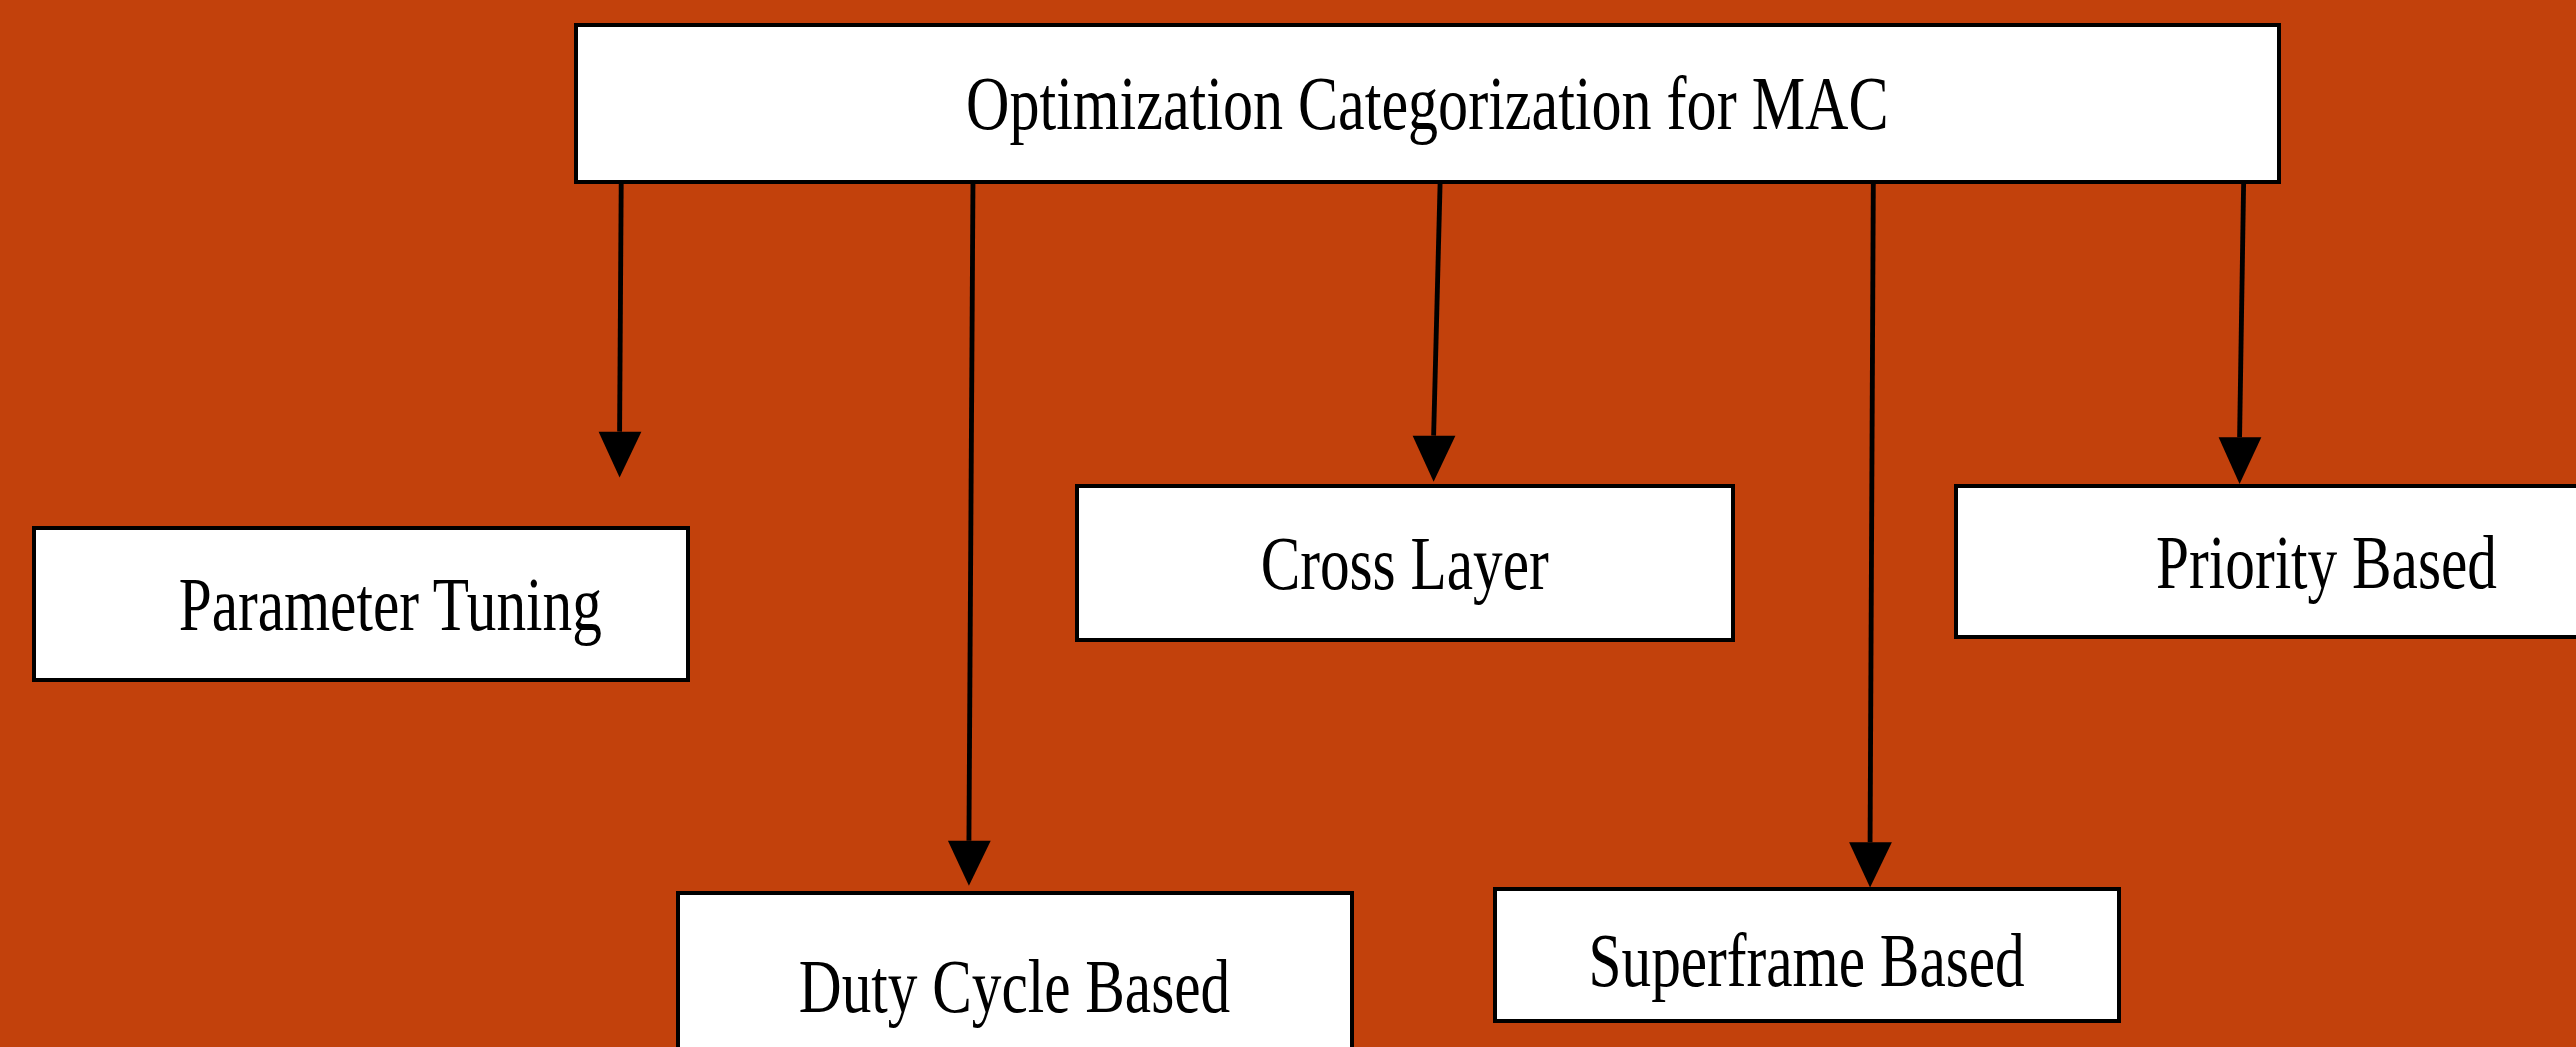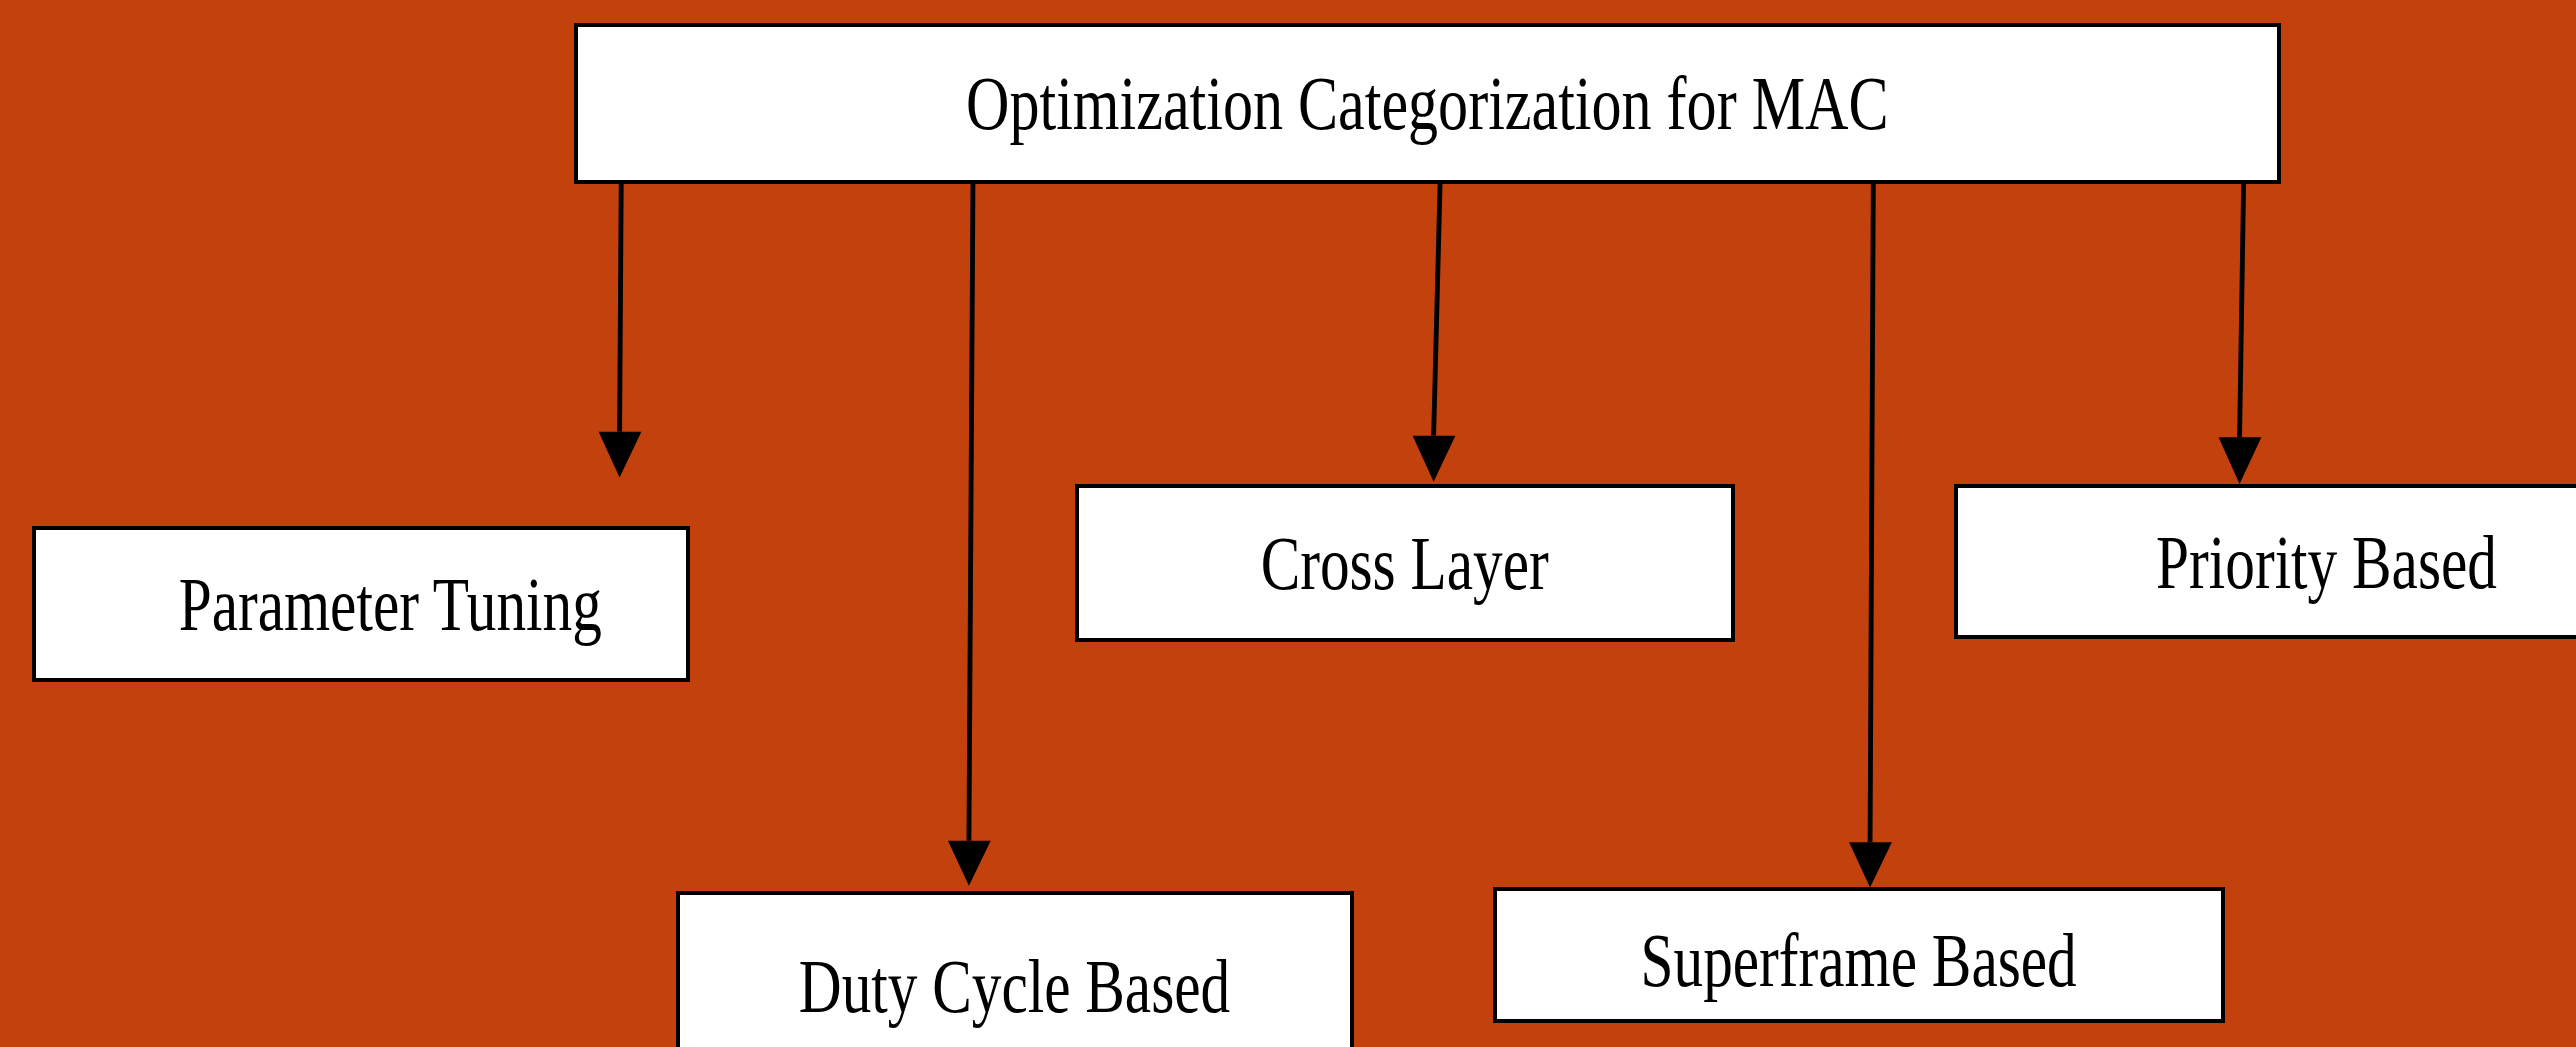--- a/index.html
+++ b/index.html
@@ -76,21 +76,21 @@
   }
   #box-duty-cycle-based {
     left: 676px;
     top: 891px;
     width: 678px;
     height: 161px;
   }
   #box-superframe-based {
     left: 1493px;
     top: 887px;
-    width: 732px;
+    width: 628px;
     height: 136px;
   }
   #box-parameter-tuning .node-label,
   #box-cross-layer .node-label,
   #box-priority-based .node-label,
   #box-duty-cycle-based .node-label,
   #box-superframe-based .node-label {
     font-size: 76px;
   }
   #box-duty-cycle-based .node-label {

